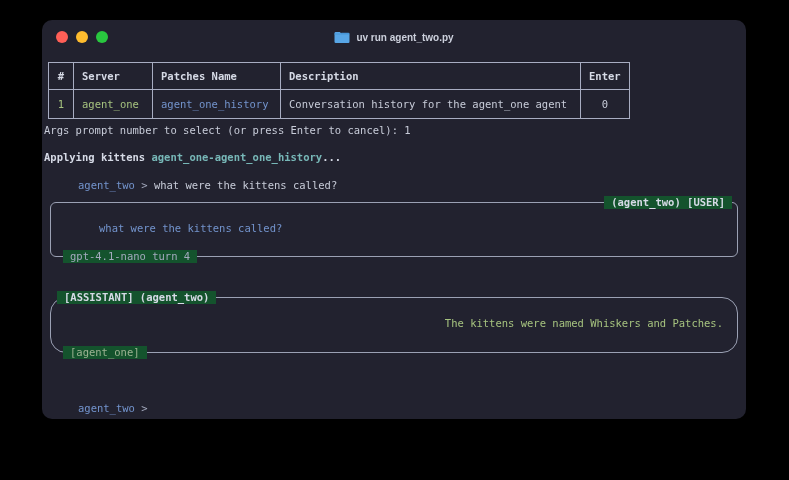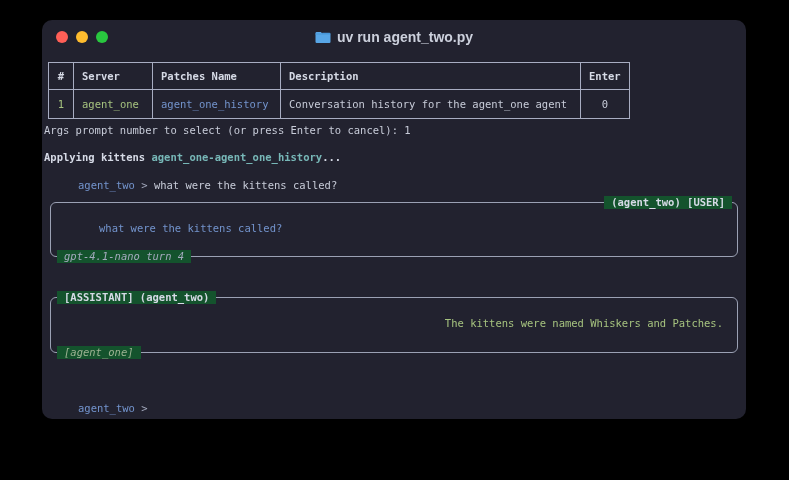--- a/index.html
+++ b/index.html
@@ -14,21 +14,21 @@
     font-size:10.5px; color:#c8ccd9;
   }
   
   .titlebar { position:relative; height:34px; display:flex; align-items:center; }
   .lights { position:absolute; left:14px; top:0; height:34px; display:flex; align-items:center; gap:8px; }
   .light { width:12px; height:12px; border-radius:50%; border:none; padding:0; }
   .light.red { background:#ff5f57; }
   .light.yellow { background:#febc2e; }
   .light.green { background:#29c73f; }
   .title { margin:0 auto; display:flex; align-items:center; gap:6px;
-    font-family:"Liberation Sans", sans-serif; font-size:14px; font-weight:bold; color:#ccd0dc; }
+    font-family:"Liberation Sans", sans-serif; font-size:10px; font-weight:bold; color:#ccd0dc; }
   .folder-icon { display:inline-block; width:16px; height:13px; }
   
   .prompt-table { position:absolute; left:6px; top:42px; border-collapse:collapse; }
   .prompt-table th, .prompt-table td {
     border:1px solid #a8adc2; padding:0 8px; text-align:left;
     font-size:10.5px; white-space:nowrap;
   }
   .prompt-table th { height:26px; font-weight:bold; color:#d6dae6; }
   .prompt-table td { height:28px; }
   .prompt-table .center { text-align:center; }
@@ -37,26 +37,26 @@
   .bold { font-weight:bold; color:#d6dae6; }
   .c-green { color:#a6c37f;text-align:right; }
   .c-blue  { color:#7394cd;margin-left:34px; }
   .c-teal  { color:#77b7b7; font-weight:bold; }
   .c-dim   { color:#a4aabe; }
   .c-text  { color:#c8ccd9; }
   
   .panel { position:absolute; left:8px; width:686px;
     border:1px solid #9ba1b4; border-radius:6px; }
   .panel-user { top:182px; height:53px; }
-  .panel-assistant { top:277px; height:54px; }
+  .panel-assistant { top:277px; height:54px;border-radius:16px; }
   .panel-label { position:absolute; background:#14532d; padding:0 7px;
     line-height:13px; white-space:pre; }
   .panel-title-right { top:-7px; right:5px; font-weight:bold; color:#d6dae6; }
   .panel-title-left  { top:-7px; left:6px;  font-weight:bold; color:#d6dae6; }
-  .panel-footer { bottom:-7px; left:6px; color:#a4aabe;font-style:italic; }
+  .panel-footer { bottom:-7px; left:12px; color:#a4aabe; }
   .panel-footer.greenish { color:#9cb292; }
   .panel-content { padding:19px 14px 0; line-height:13px; white-space:pre; }
   
   .input-line { position:absolute; left:2px; top:382px; line-height:13px; white-space:pre; }
 </style>
 </head>
 <body>
 
 <div class="window">
 

